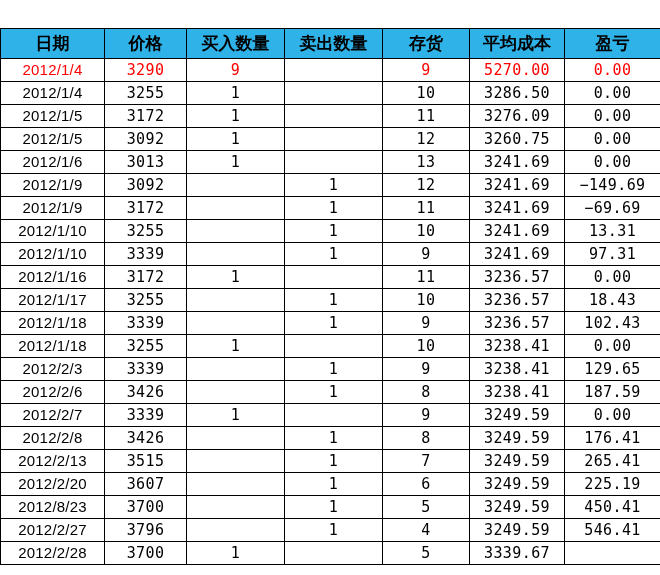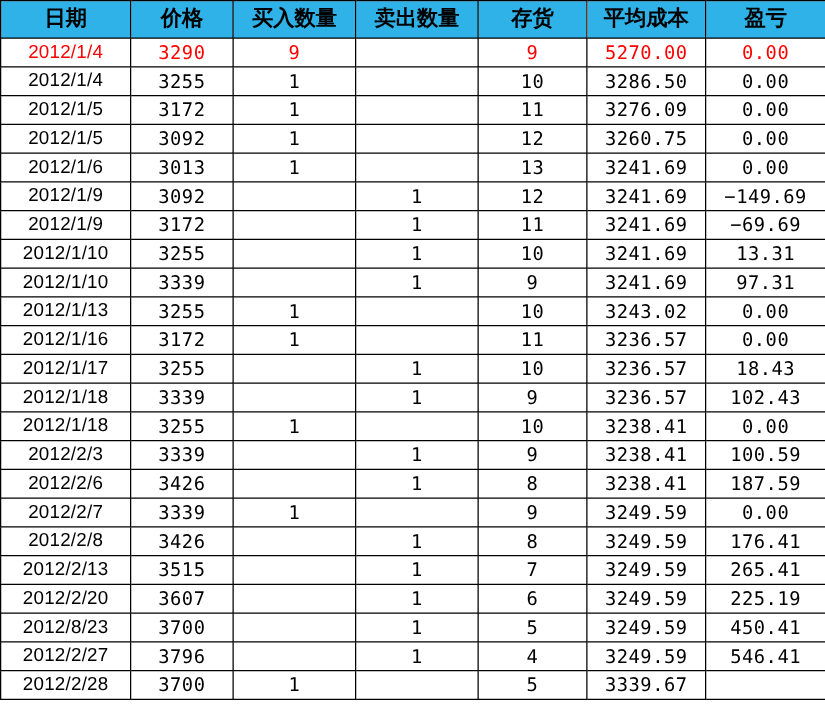--- a/index.html
+++ b/index.html
@@ -10,20 +10,21 @@
   body {
     width: 660px;
     height: 575px;
     font-family: "Liberation Serif", "DejaVu Serif", serif;
     overflow: hidden;
   }
   table.sheet {
     border-collapse: collapse;
     width: 660px;
     table-layout: fixed;
+    margin-top: 28px;
   }
   table.sheet th,
   table.sheet td {
     border: 1px solid #000000;
     text-align: center;
     vertical-align: middle;
     font-size: 15px;
     height: 22px;
     padding: 0;
     line-height: 22px;
@@ -161,29 +162,20 @@
       <tr>
         <td class="date">2012/1/10</td>
         <td class="num">3339</td>
         <td class="num"></td>
         <td class="num">1</td>
         <td class="num">9</td>
         <td class="num">3241.69</td>
         <td class="num">97.31</td>
       </tr>
       <tr>
-        <td class="date">2012/1/13</td>
-        <td class="num">3255</td>
-        <td class="num">1</td>
-        <td class="num"></td>
-        <td class="num">10</td>
-        <td class="num">3243.02</td>
-        <td class="num">0.00</td>
-      </tr>
-      <tr>
         <td class="date">2012/1/16</td>
         <td class="num">3172</td>
         <td class="num">1</td>
         <td class="num"></td>
         <td class="num">11</td>
         <td class="num">3236.57</td>
         <td class="num">0.00</td>
       </tr>
       <tr>
         <td class="date">2012/1/17</td>
@@ -212,21 +204,21 @@
         <td class="num">3238.41</td>
         <td class="num">0.00</td>
       </tr>
       <tr>
         <td class="date">2012/2/3</td>
         <td class="num">3339</td>
         <td class="num"></td>
         <td class="num">1</td>
         <td class="num">9</td>
         <td class="num">3238.41</td>
-        <td class="num">100.59</td>
+        <td class="num">129.65</td>
       </tr>
       <tr>
         <td class="date">2012/2/6</td>
         <td class="num">3426</td>
         <td class="num"></td>
         <td class="num">1</td>
         <td class="num">8</td>
         <td class="num">3238.41</td>
         <td class="num">187.59</td>
       </tr>

